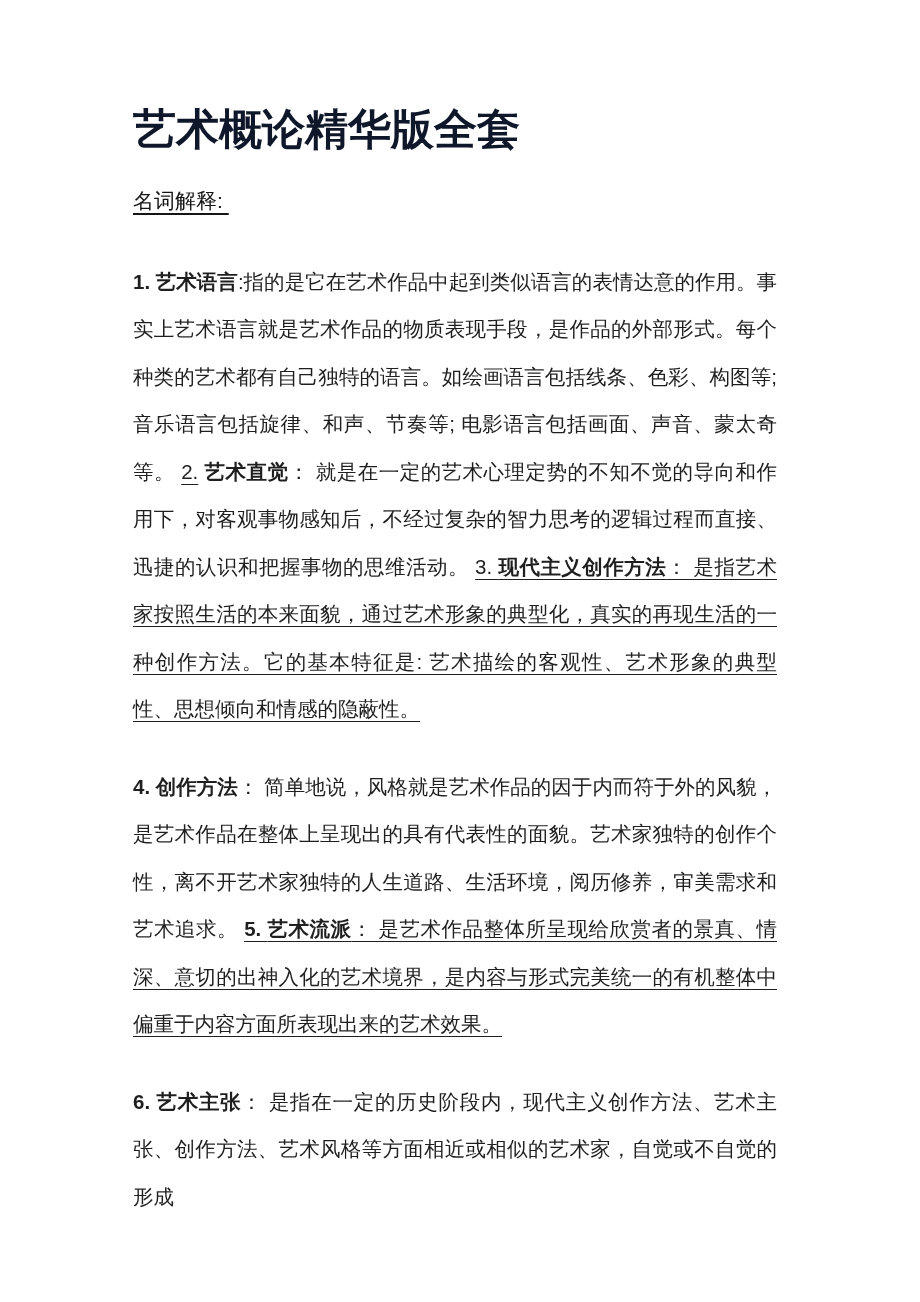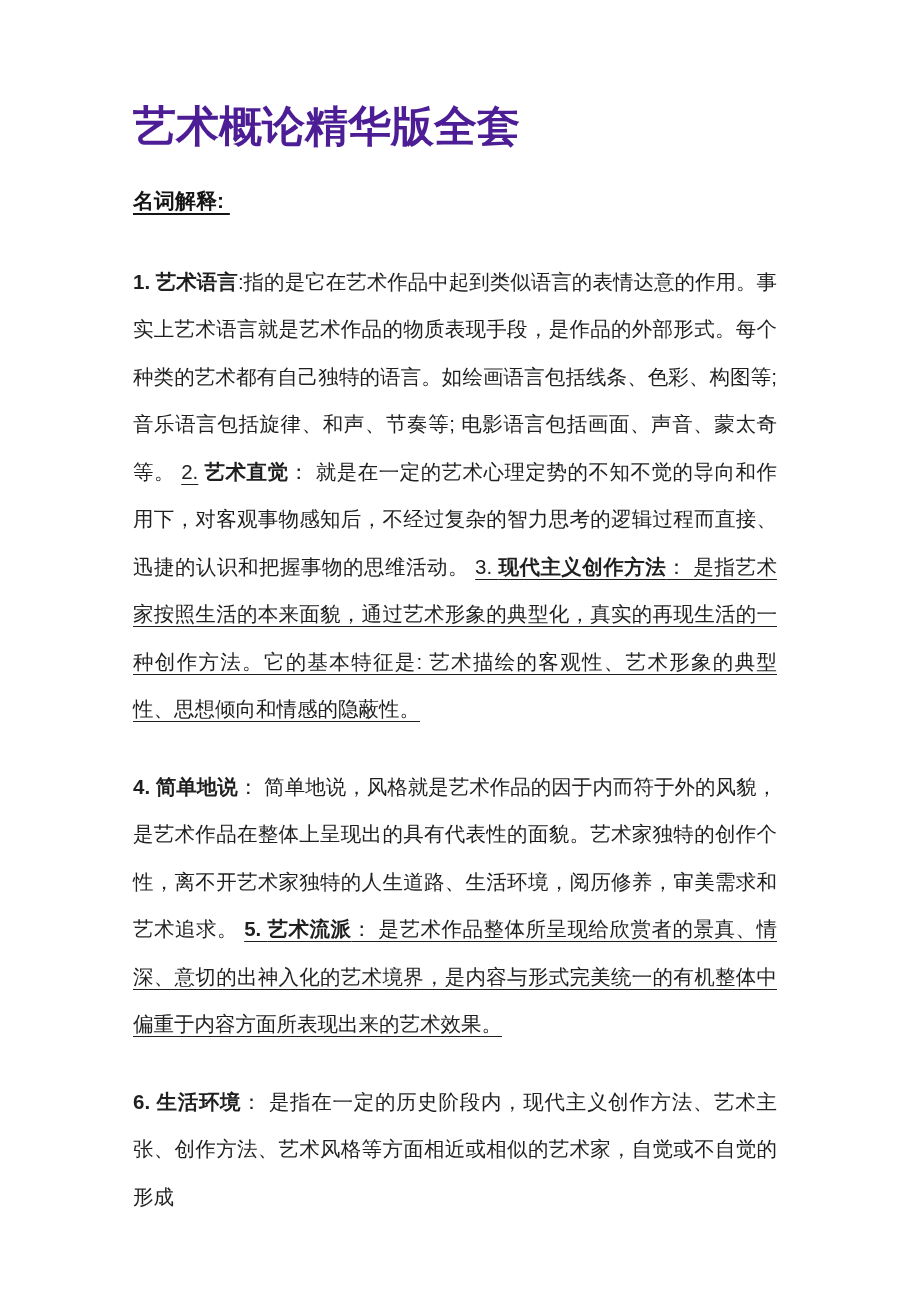--- a/index.html
+++ b/index.html
@@ -15,31 +15,31 @@
   .page {
     box-sizing: border-box;
     width: 920px;
     height: 1302px;
     padding: 103px 143px 0 133px;
     background: #ffffff;
     color: #1f1f1f;
     font-family: "Liberation Sans", "DejaVu Sans", sans-serif;
   }
   .doc-title {
-    font-family: Liberation Mono, monospace;
+    font-family: Liberation Serif, serif;
     font-size: 43px;
     font-weight: 700;
     line-height: 1.25;
     letter-spacing: 0px;
-    color: #4c1d95;
+    color: #0f172a;
     margin: 0 0 30px 0;
   }
   .section-heading {
     font-size: 21px;
-    font-weight: 700;
+    font-weight: 400;
     line-height: 27px;
     color: #151515;
     text-decoration: underline;
     text-decoration-thickness: 1.5px;
     text-underline-offset: 5px;
     white-space: pre;
     margin: 0 0 44px 0;
     display: inline-block;
   }
   .doc-body {
@@ -65,16 +65,16 @@
 </head>
 <body>
 
 <div class="page">
   <h1 class="doc-title">艺术概论精华版全套</h1>
   <div>
     <span class="section-heading">名词解释: </span>
   </div>
   <div class="doc-body">
       <p class="para"><span class="b">1. </span><span class="b">艺术语言</span><span>:指的是它在艺术作品中起到类似语言的表情达意的作用。事实上艺术语言就是艺术作品的物质表现手段，是作品的外部形式。每个种类的艺术都有自己独特的语言。如绘画语言包括线条、色彩、构图等; 音乐语言包括旋律、和声、节奏等; 电影语言包括画面、声音、蒙太奇等。 </span><span class="u">2.</span><span> </span><span class="b">艺术直觉</span><span>： 就是在一定的艺术心理定势的不知不觉的导向和作用下，对客观事物感知后，不经过复杂的智力思考的逻辑过程而直接、迅捷的认识和把握事物的思维活动。 </span><span class="u">3. </span><span class="b u">现代主义创作方法</span><span class="u">： 是指艺术家按照生活的本来面貌，通过艺术形象的典型化，真实的再现生活的一种创作方法。它的基本特征是: 艺术描绘的客观性、艺术形象的典型性、思想倾向和情感的隐蔽性。 </span></p>
-      <p class="para"><span class="b">4. </span><span class="b">简单地说</span><span>： 简单地说，风格就是艺术作品的因于内而符于外的风貌，是艺术作品在整体上呈现出的具有代表性的面貌。艺术家独特的创作个性，离不开艺术家独特的人生道路、生活环境，阅历修养，审美需求和艺术追求。 </span><span class="b u">5. </span><span class="b u">艺术流派</span><span class="u">： 是艺术作品整体所呈现给欣赏者的景真、情深、意切的出神入化的艺术境界，是内容与形式完美统一的有机整体中偏重于内容方面所表现出来的艺术效果。 </span></p>
-      <p class="para"><span class="b">6. </span><span class="b">生活环境</span><span>： 是指在一定的历史阶段内，现代主义创作方法、艺术主张、创作方法、艺术风格等方面相近或相似的艺术家，自觉或不自觉的形成</span></p>
+      <p class="para"><span class="b">4. </span><span class="b">创作方法</span><span>： 简单地说，风格就是艺术作品的因于内而符于外的风貌，是艺术作品在整体上呈现出的具有代表性的面貌。艺术家独特的创作个性，离不开艺术家独特的人生道路、生活环境，阅历修养，审美需求和艺术追求。 </span><span class="b u">5. </span><span class="b u">艺术流派</span><span class="u">： 是艺术作品整体所呈现给欣赏者的景真、情深、意切的出神入化的艺术境界，是内容与形式完美统一的有机整体中偏重于内容方面所表现出来的艺术效果。 </span></p>
+      <p class="para"><span class="b">6. </span><span class="b">艺术主张</span><span>： 是指在一定的历史阶段内，现代主义创作方法、艺术主张、创作方法、艺术风格等方面相近或相似的艺术家，自觉或不自觉的形成</span></p>
     </div>
 </div>
 
 </body></html>

